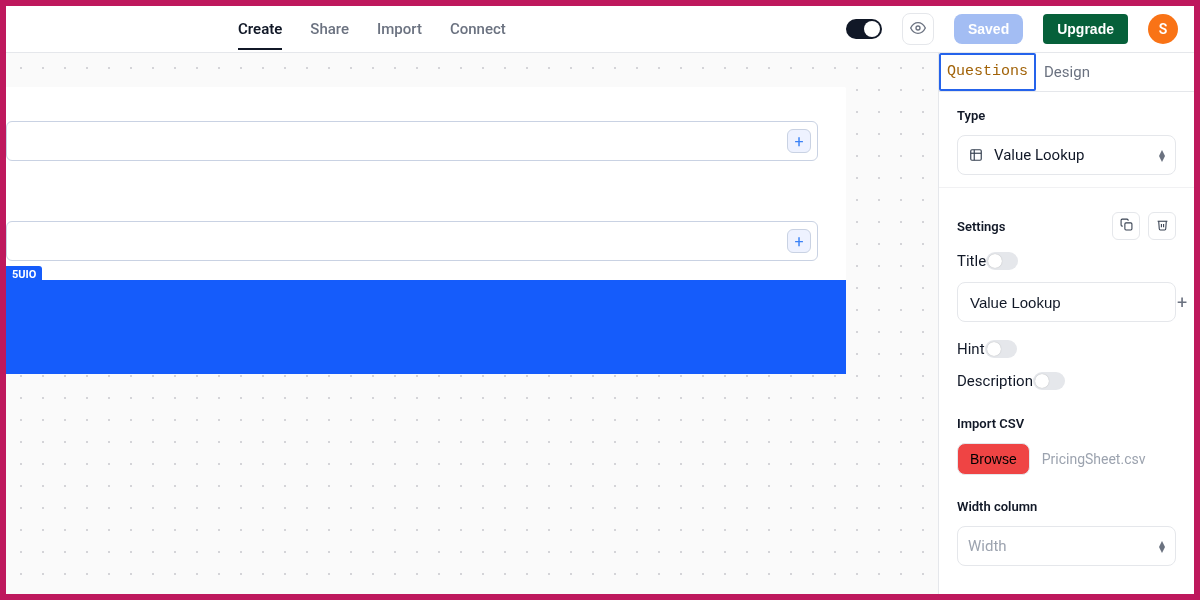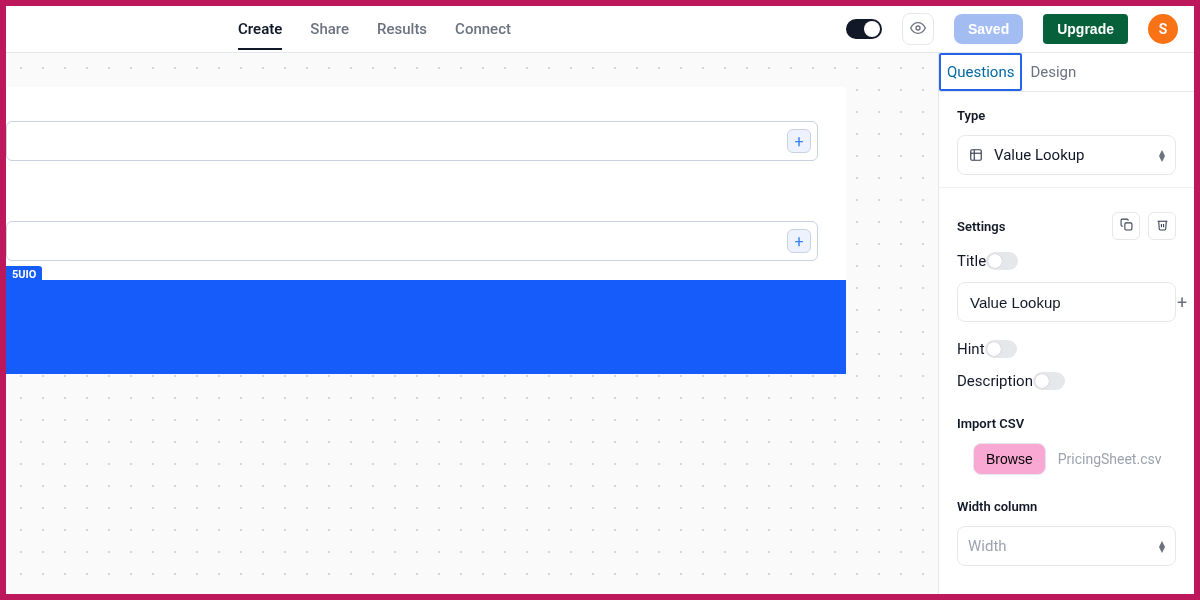--- a/index.html
+++ b/index.html
@@ -35,21 +35,21 @@
 .field-row-1 { margin-top: 34px; margin-bottom: 60px; }
 .field-add { width: 24px; height: 24px; border: 1px solid #c9d2e3; border-radius: 6px; display: flex; align-items: center; justify-content: center; color: #3b82f6; background: #eef2ff; cursor: pointer; font-size: 16px; font-weight: 400; }
 
 .block-badge { position: absolute; top: 213px; left: 0; background: #155cfb; color: #fff; font-size: 11px; font-weight: 700; padding: 2px 6px; border-radius: 0 3px 3px 0; }
 .big-block { position: absolute; top: 227px; left: 0; width: 840px; height: 94px; background: #155cfb; }
 
 
 .sidebar { width: 256px; border-left: 1px solid #e5e7eb; background: #fff; overflow-y: auto; }
 .side-tabs { display: flex; border-bottom: 1px solid #e5e7eb; padding: 0 0 0 0; }
 .side-tab { flex: 0 0 auto; padding: 10px 8px 10px 8px; font-size: 15px; color: #6b7280; cursor: pointer; }
-.side-tab.active { color: #0369a1; outline: 2px solid #2563eb; outline-offset: -2px; border-radius: 2px;}
+.side-tab.active { color: #a16207; outline: 2px solid #2563eb; outline-offset: -2px; border-radius: 2px; font-family: Liberation Mono, monospace;}
 .side-section { padding: 16px 18px 4px; }
 .side-label { font-size: 13px; font-weight: 600; color: #111827; margin-bottom: 12px; display:block;}
 .side-label-row { display:flex; align-items:center; justify-content:space-between; margin-bottom:12px;}
 .side-label-row .side-label{margin-bottom:0;}
 
 .select { width: 100%; height: 40px; border: 1px solid #e5e7eb; border-radius: 8px; display: flex; align-items: center; padding: 0 10px; gap: 10px; cursor: pointer; background:#fff;}
 .select .sel-icon { width: 16px; height: 16px; color: #374151; display:flex;align-items:center;justify-content:center;}
 .select .sel-text { flex: 1; font-size: 15px; color: #111827; }
 .select .sel-chev { color: #6b7280; font-size: 12px; display:flex;flex-direction:column;line-height:6px;}
 
@@ -59,35 +59,35 @@
 .text-input { width: 100%; height: 40px; border: 1px solid #e5e7eb; border-radius: 8px; display: flex; align-items: center; padding: 0 8px 0 12px; gap:8px;}
 .text-input input { flex:1; border:none; outline:none; font-size:15px; color:#111827; background:transparent;}
 .text-input .plus-btn { width:20px;height:20px;display:flex;align-items:center;justify-content:center;color:#6b7280;cursor:pointer;font-size:18px;}
 
 .switch { width: 32px; height: 18px; background: #e5e7eb; border-radius: 999px; position: relative; cursor: pointer; }
 .switch::after { content: ""; position: absolute; left: 2px; top: 2px; width: 14px; height: 14px; background: #fff; border-radius: 50%; box-shadow: 0 0 1px rgba(0,0,0,0.3);}
 .setting-row { display: flex; align-items: center; justify-content: flex-start; margin-bottom: 12px; }
 .setting-row span { font-size: 15px; color: #111827; }
 
 .browse-row{display:flex;align-items:center;gap:12px;}
-.browse-btn{border:1px solid #e5e7eb;border-radius:8px;background:#f9a8d4;padding:7px 12px;font-size:14px;cursor:pointer;margin-left:16px;}
+.browse-btn{border:1px solid #e5e7eb;border-radius:8px;background:#ef4444;padding:7px 12px;font-size:14px;cursor:pointer;}
 .file-name{font-size:14px;color:#9ca3af;}
 
 .hr{height:1px;background:#f1f1f3;margin:8px 0;}
 </style>
 </head>
 <body>
 
 <div class="app">
 
   <div class="header">
     <div class="nav-tabs">
       <div class="nav-tab active">Create</div>
       <div class="nav-tab">Share</div>
-      <div class="nav-tab">Results</div>
+      <div class="nav-tab">Import</div>
       <div class="nav-tab">Connect</div>
     </div>
     <div class="header-right">
       <div class="toggle"></div>
       <div class="icon-btn">
         <span>
           <svg width="16" height="16" viewBox="0 0 24 24" fill="none" stroke="currentColor" stroke-width="2">
               <path d="M1 12s4-8 11-8 11 8 11 8-4 8-11 8-11-8-11-8z"></path>
               <circle cx="12" cy="12" r="3"></circle>
             </svg>

